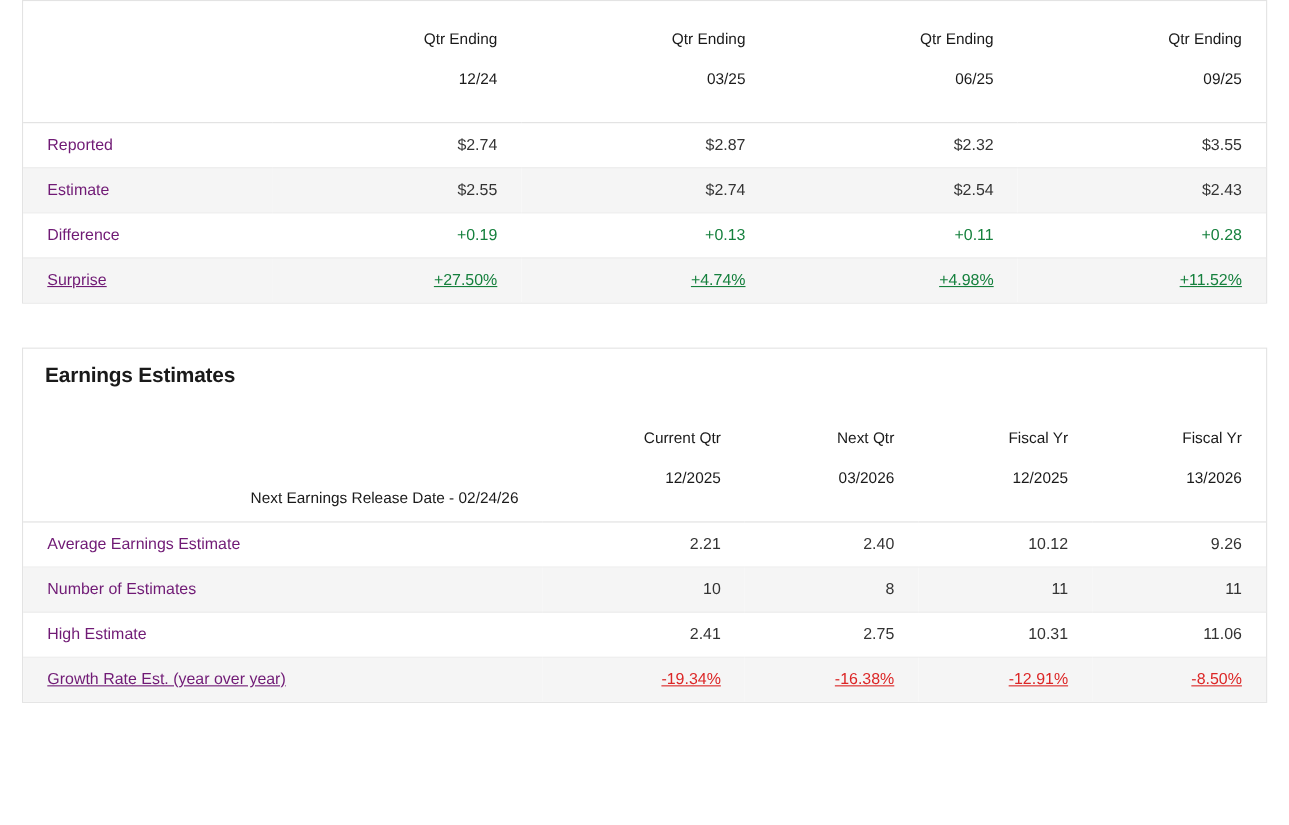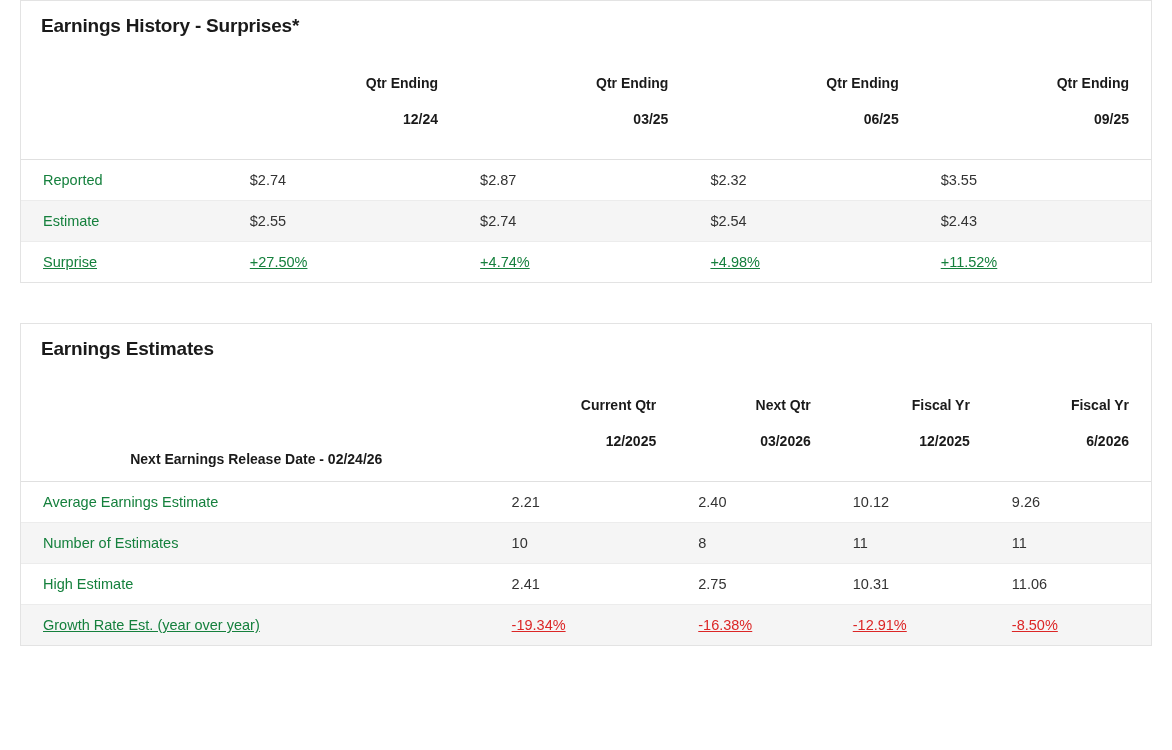--- a/index.html
+++ b/index.html
@@ -33,45 +33,45 @@
     letter-spacing: -0.2px;
   }
 
   table {
     width: 100%;
     border-collapse: collapse;
     font-size: 14.5px;
   }
 
   thead th {
-    font-weight: bold;
+    font-weight: normal;
     color: #1a1a1a;
     font-size: 14px;
     padding: 8px 22px 12px 20px;
     text-align: right;
     vertical-align: bottom;
     line-height: 1.28;
     white-space: pre-line;
     border-bottom: 1px solid #e0e0e0;
   }
   thead th.rowlabel {
-    text-align: center;
+    text-align: right;
     padding-left: 22px;
   }
 
   tbody td {
     padding: 12px 22px 12px 20px;
-    text-align: left;
+    text-align: right;
     color: #333333;
     border-bottom: 1px solid #ececec;
   }
   tbody td.rowlabel {
     text-align: left;
     padding-left: 22px;
-    color: #15803d;
+    color: #701a75;
   }
   tbody tr:nth-child(even) {
     background: #f5f5f5;
   }
   tbody tr:last-child td {
     border-bottom: none;
     text-decoration: underline;
   }
 
   .pos { color: #15803d; }
@@ -80,21 +80,20 @@
   .spacer { height: 40px; }
 
   .nowrap { white-space: nowrap; }
 </style>
 </head>
 <body>
 
 <div class="page">
 
   <div class="card">
-    <div class="card-title">Earnings History - Surprises*</div>
     <table>
       <thead>
         <tr>
           <th class="rowlabel"></th>
           <th>
             <div>Qtr Ending</div>
             <div>12/24</div>
           </th>
           <th>
             <div>Qtr Ending</div>
@@ -119,20 +118,27 @@
           <td>$3.55</td>
         </tr>
         <tr>
           <td class="rowlabel">Estimate</td>
           <td>$2.55</td>
           <td>$2.74</td>
           <td>$2.54</td>
           <td>$2.43</td>
         </tr>
         <tr>
+          <td class="rowlabel">Difference</td>
+          <td class="pos">+0.19</td>
+          <td class="pos">+0.13</td>
+          <td class="pos">+0.11</td>
+          <td class="pos">+0.28</td>
+        </tr>
+        <tr>
           <td class="rowlabel">Surprise</td>
           <td class="pos">+27.50%</td>
           <td class="pos">+4.74%</td>
           <td class="pos">+4.98%</td>
           <td class="pos">+11.52%</td>
         </tr>
       </tbody>
     </table>
   </div>
 
@@ -151,21 +157,21 @@
           <th>
             <div>Next Qtr</div>
             <div>03/2026</div>
           </th>
           <th>
             <div>Fiscal Yr</div>
             <div>12/2025</div>
           </th>
           <th>
             <div>Fiscal Yr</div>
-            <div>6/2026</div>
+            <div>13/2026</div>
           </th>
         </tr>
       </thead>
       <tbody>
         <tr>
           <td class="rowlabel">Average Earnings Estimate</td>
           <td>2.21</td>
           <td>2.40</td>
           <td>10.12</td>
           <td>9.26</td>

